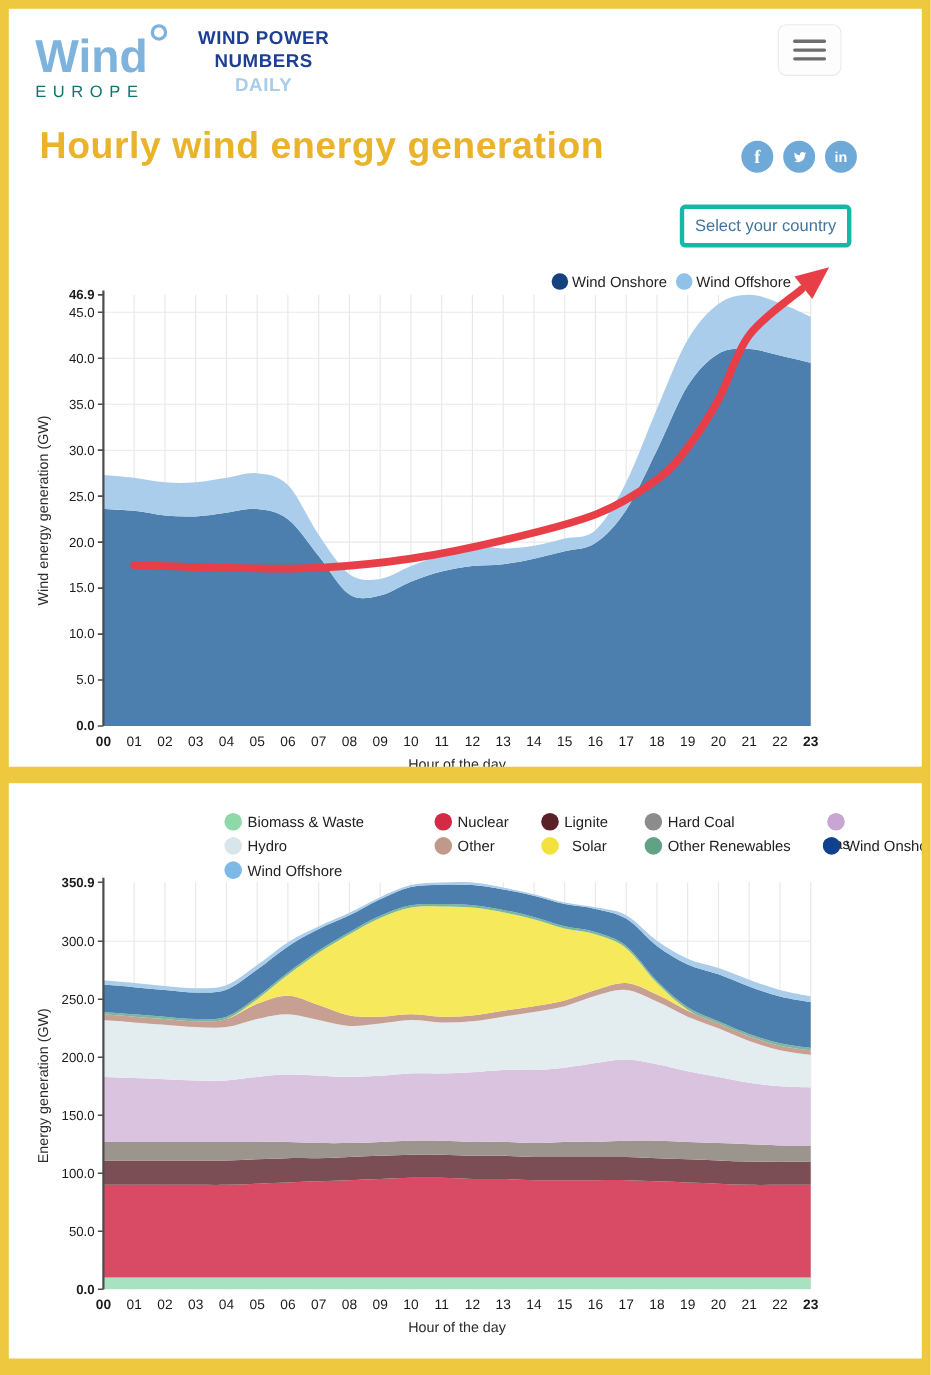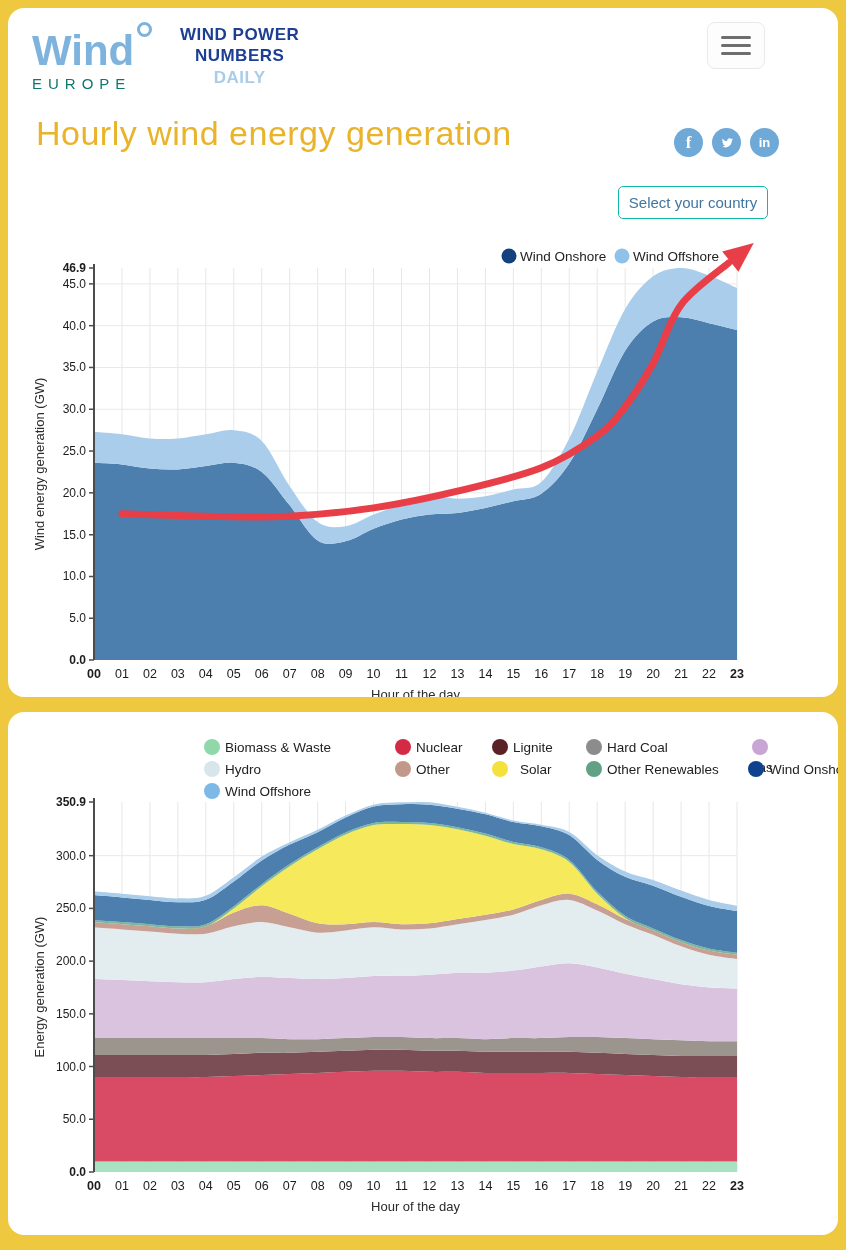--- a/index.html
+++ b/index.html
@@ -2,43 +2,43 @@
 <html><head>
 <meta charset="utf-8">
 <style>
   html,body{margin:0;padding:0;}
   body{
     width:846px;height:1250px;position:relative;
     background:#eec83f;
     font-family:"Liberation Sans","DejaVu Sans",sans-serif;
     -webkit-font-smoothing:antialiased;
   }
-  .card{position:absolute;background:#ffffff;border-radius:16px;overflow:hidden;}
+  .card{position:absolute;background:#ffffff;border-radius:0;overflow:hidden;}
   #card1{left:8px;top:8px;width:830px;height:689px;}
   #card2{left:8px;top:712px;width:830px;height:523px;}
 
   
   .logo{position:absolute;left:24px;top:14px;line-height:1;}
   .logo-word{font-size:42px;font-weight:700;color:#7db3dd;letter-spacing:0px;}
   .logo-dot{display:inline-block;width:9px;height:9px;border:3px solid #7db3dd;border-radius:50%;vertical-align:28px;margin-left:3px;}
   .logo-sub{font-size:15px;font-weight:400;color:#0f766e;letter-spacing:6px;margin-top:4px;}
   .brand{position:absolute;left:172px;top:16px;line-height:1.25;text-align:center;}
   .brand div{font-size:17px;font-weight:700;color:#1c3f94;letter-spacing:0.5px;}
   .brand .daily{color:#a9cce9;}
   .menu-btn{position:absolute;left:699px;top:14px;width:56px;height:45px;background:#fdfdfd;border:1px solid #e9e9e9;border-radius:8px;display:flex;flex-direction:column;justify-content:center;align-items:center;gap:5px;cursor:pointer;}
   .menu-btn span{display:block;width:30px;height:3px;background:#6e6e6e;border-radius:2px;}
 
-  .page-title{position:absolute;left:28px;top:106px;font-size:34px;font-weight:400;color:#e9b32a;letter-spacing:0.5px;text-align:right;}
+  .page-title{position:absolute;left:28px;top:106px;font-size:34px;font-weight:700;color:#e9b32a;letter-spacing:0.5px;text-align:right;}
 
   .socials{position:absolute;left:666px;top:120px;display:flex;gap:9px;}
   .soc{width:29px;height:29px;border-radius:50%;background:#6fa9d8;color:#ffffff;display:flex;align-items:center;justify-content:center;font-weight:700;cursor:pointer;}
   .soc.fb{font-size:17px;font-family:"Liberation Serif",serif;}
   .soc.li{font-size:13px;}
 
-  .country-btn{position:absolute;left:610px;top:178px;width:148px;height:31px;background:#ffffff;border:1px solid #14b8a6;border-radius:5px;color:#41759f;font-size:15px;display:flex;align-items:center;justify-content:center;cursor:pointer;}
+  .country-btn{position:absolute;left:610px;top:178px;width:148px;height:31px;background:#ffffff;border:4px solid #14b8a6;border-radius:5px;color:#41759f;font-size:15px;display:flex;align-items:center;justify-content:center;cursor:pointer;}
 
   svg{position:absolute;left:0;display:block;}
   #chart1-svg{top:232px;}
   #chart2-svg{top:78px;}
 
   
   .lg-item{position:absolute;display:flex;align-items:center;gap:5px;}
   .lg-dot{width:16px;height:16px;border-radius:50%;flex:none;}
   .lg-label{font-size:13.5px;color:#222222;white-space:nowrap;}
 </style>

